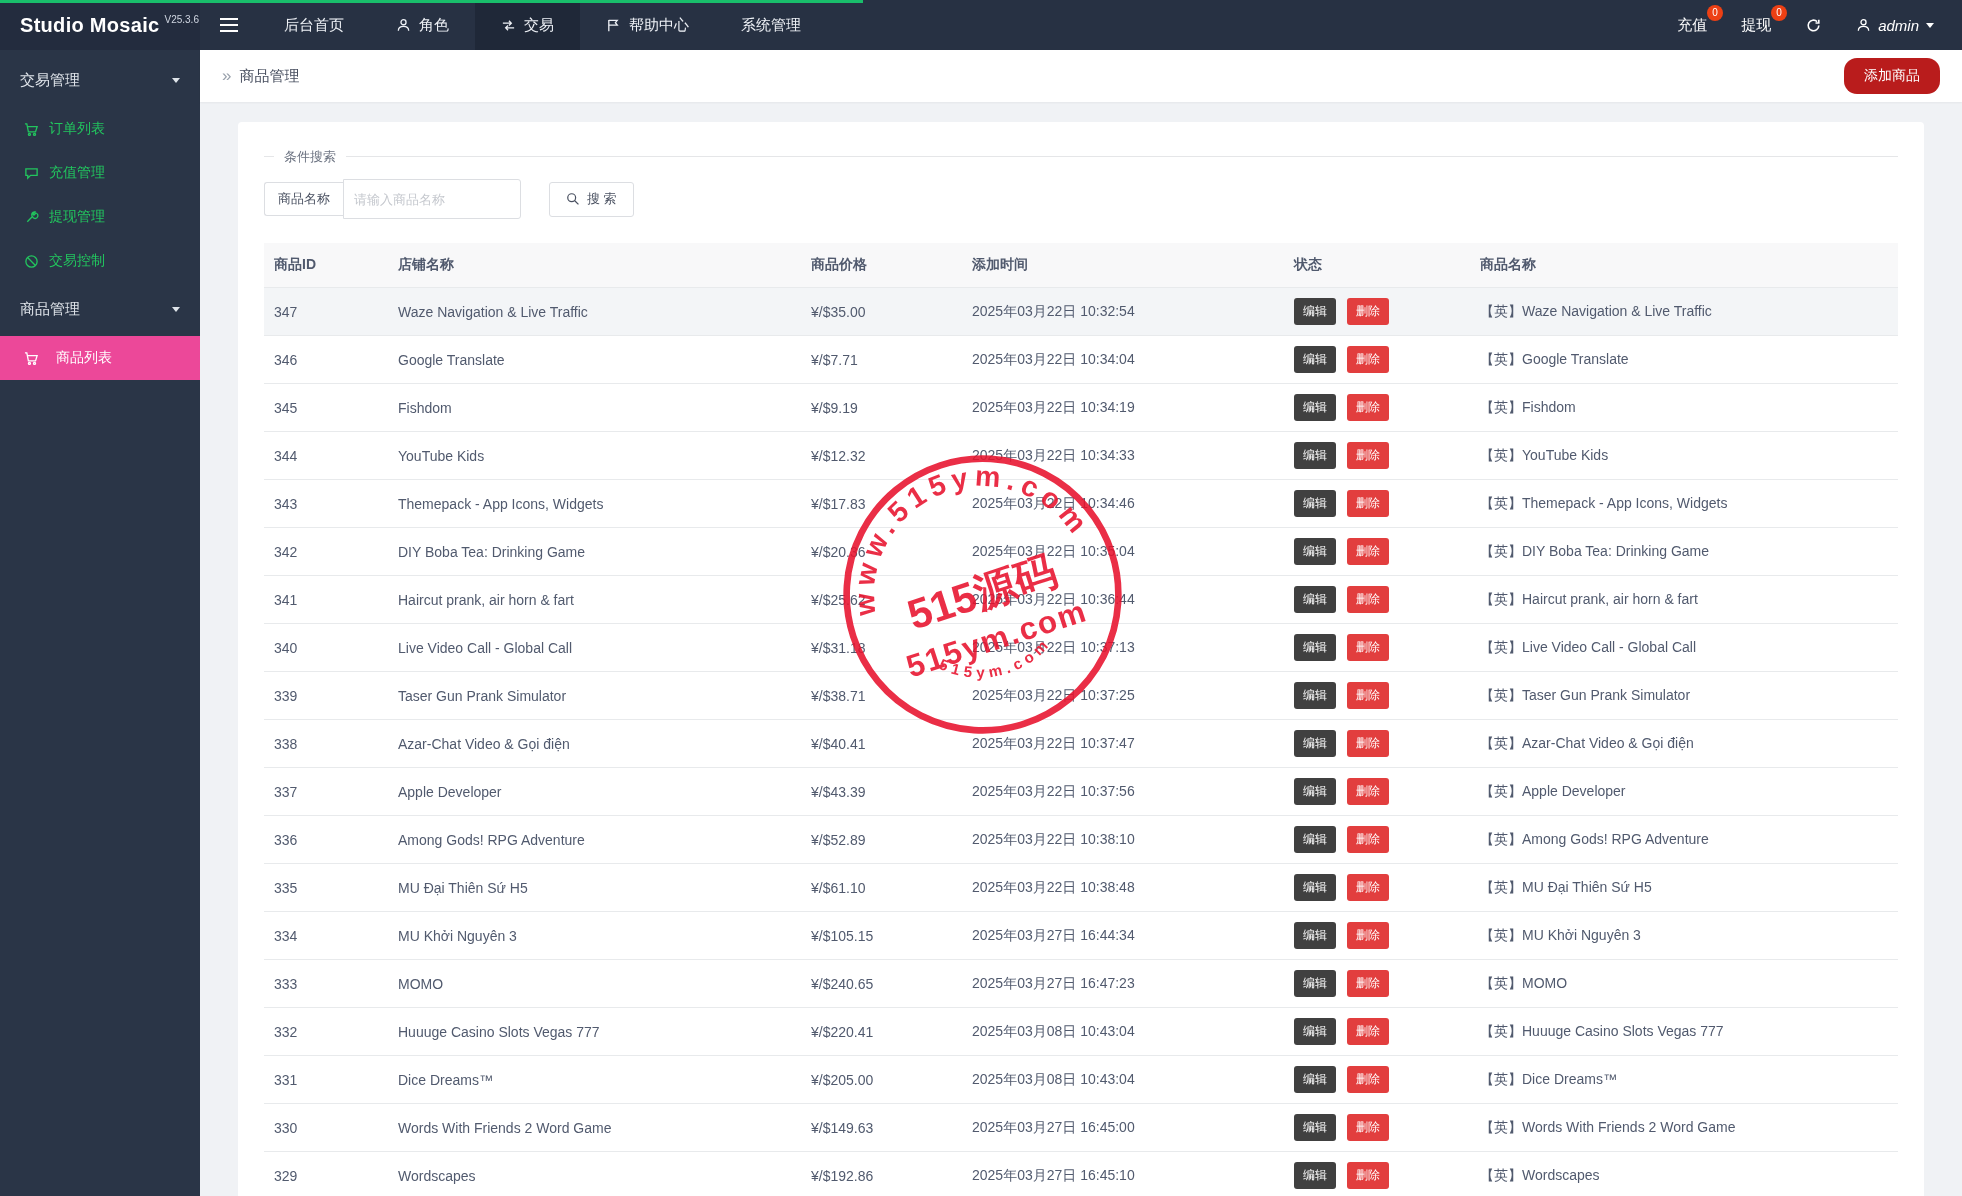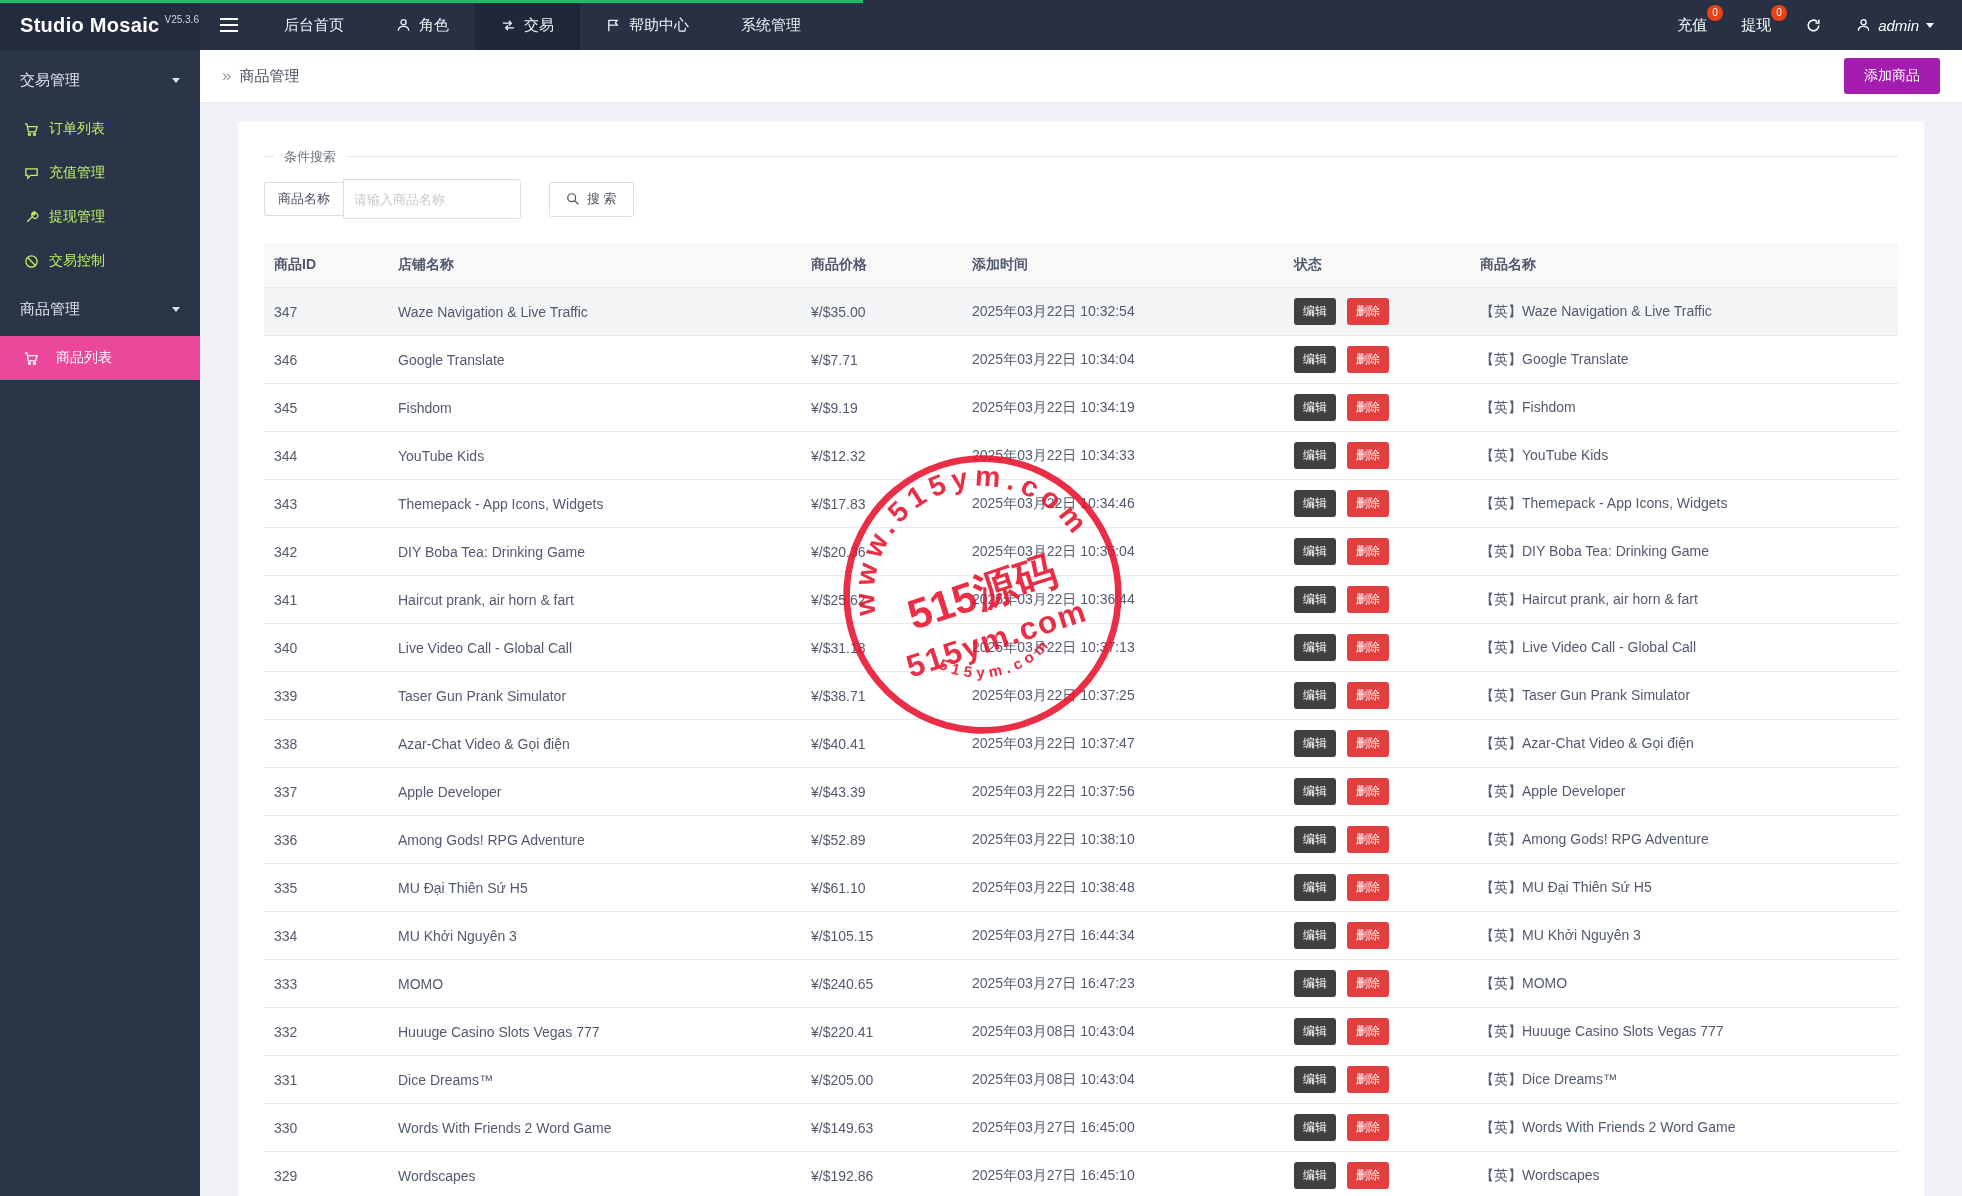--- a/index.html
+++ b/index.html
@@ -22,28 +22,28 @@
   .tb-link { position:relative; font-size:15px; cursor:pointer; display:flex; align-items:center; }
   .badge { position:absolute; top:-11px; right:-16px; background:#ed4014; color:#fff; font-size:10px; min-width:16px; height:16px; line-height:16px; border-radius:8px; text-align:center; padding:0 3px; }
   .admin-box { display:flex; align-items:center; gap:7px; font-size:15px; cursor:pointer;font-style:italic; }
   .icon { flex:0 0 auto; }
   .caret-down { width:0; height:0; border:4px solid transparent; border-top:5px solid currentColor; display:inline-block; margin-top:4px; }
 
   
   .frame { flex:1; display:flex; min-height:0; }
   .sidebar { width:200px; flex:0 0 200px; background:#2a3547; color:#aab4c2; padding-top:4px; }
   .side-section { display:flex; align-items:center; justify-content:space-between; padding:17px 20px; font-size:15px; color:#dfe4ea; cursor:pointer; }
-  .side-item { display:flex; align-items:center; gap:10px; padding:13px 20px 13px 24px; font-size:14px; cursor:pointer; color:#bef264; }
+  .side-item { display:flex; align-items:center; gap:10px; padding:13px 20px 13px 24px; font-size:14px; cursor:pointer; color:#22c55e; }
   .side-item.active { background:#ec4899; color:#fff;gap:17px; }
 
   .main { flex:1; display:flex; flex-direction:column; min-width:0; }
   .breadcrumb-bar { background:#fff; height:52px; flex:0 0 52px; display:flex; align-items:center; padding:0 22px; box-shadow:0 1px 2px rgba(0,0,0,.05); }
   .crumb-icon { color:#98a0ab; font-size:17px; margin-right:8px; }
   .crumb-text { font-size:15px; color:#495060; }
-  .add-btn { margin-left:auto; background:#a21caf; color:#fff; border:none; border-radius:3px; font-size:14px; padding:9px 20px; cursor:pointer; font-family:inherit; }
+  .add-btn { margin-left:auto; background:#b91c1c; color:#fff; border:none; border-radius:13px; font-size:14px; padding:9px 20px; cursor:pointer; font-family:inherit; }
 
   .card { margin:20px 38px 18px; background:#fff; border-radius:4px; padding:18px 26px 12px; position:relative; flex:1; }
 
   
   .fieldset { position:relative; border-top:1px solid #e5e6e8; margin-top:16px; padding-top:20px; }
   .legend { position:absolute; top:-9px; left:10px; background:#fff; padding:0 10px; font-size:13px; color:#6b7280; }
   .search-row { display:flex; align-items:center; margin:2px 0 24px; }
   .input-label { border:1px solid #dcdee2; border-right:none; height:34px; line-height:32px; padding:0 13px; font-size:13px; color:#495060; border-radius:3px 0 0 3px; background:#fff; }
   .search-input { border:1px solid #dcdee2; height:40px; width:178px; padding:0 10px; font-size:13px; color:#495060; border-radius:0 3px 3px 0; outline:none; font-family:inherit; }
   .search-input::placeholder { color:#c5c8ce; }

